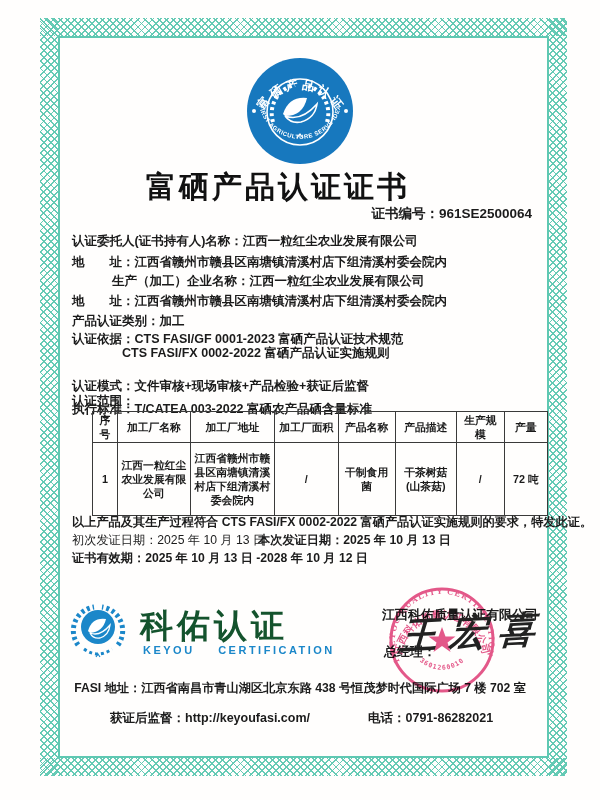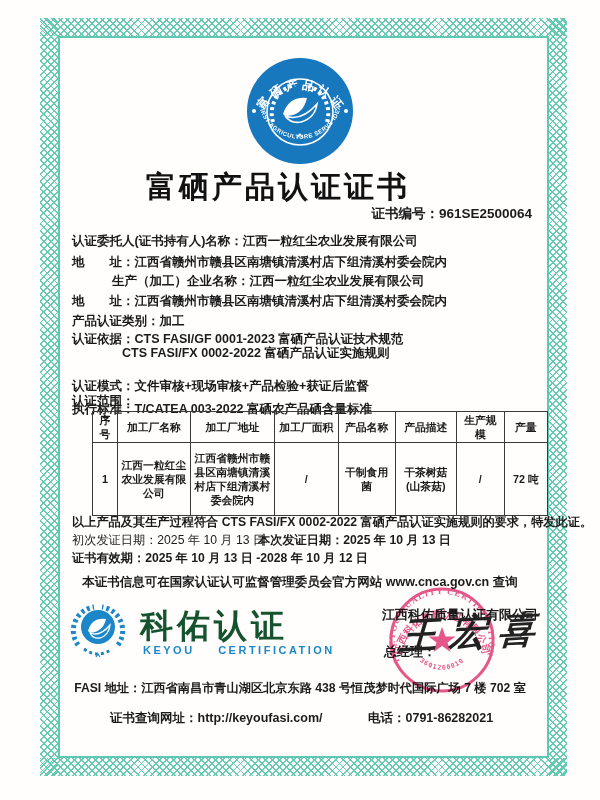--- a/index.html
+++ b/index.html
@@ -125,21 +125,20 @@
       <td>/</td>
       <td>72 吨</td>
     </tr>
   </tbody>
     </table>
 
   <div class="abs statement">以上产品及其生产过程符合 CTS FASI/FX 0002-2022 富硒产品认证实施规则的要求，特发此证。</div>
   <div class="abs dates1a"><span>初次发证日期：</span><span>2025 年 10 月 13 日</span></div>
   <div class="abs dates1b"><span>本次发证日期：</span><span>2025 年 10 月 13 日</span></div>
   <div class="abs dates2"><span>证书有效期：</span><span>2025 年 10 月 13 日 -2028 年 10 月 12 日</span></div>
-  <div class="abs qnote">本证书信息可在国家认证认可监督管理委员会官方网站 www.cnca.gov.cn 查询</div>
 
   <svg class="abs" style="left:66px;top:599px;" width="64" height="64" viewBox="0 0 64 64">
     <path d="M 12,46 A 24,24 0 0 1 28,8" fill="none" stroke="#1b87c9" stroke-width="5" stroke-dasharray="3 3"></path>
     <path d="M 52,46 A 24,24 0 0 0 36,8" fill="none" stroke="#1b87c9" stroke-width="5" stroke-dasharray="3 3"></path>
     <path d="M 18,50 Q 32,60 46,50" fill="none" stroke="#1b87c9" stroke-width="3" stroke-dasharray="3 3"></path>
     <circle cx="32" cy="28" r="17" fill="#1b87c9"></circle>
     <path d="M 22,32 Q 26,18 40,20 Q 37,33 24,34 Z" fill="#ffffff"></path>
     <path d="M 24,34 Q 34,38 44,26 Q 43,36 34,39 Q 27,40 24,34" fill="none" stroke="#fff" stroke-width="1.3"></path>
     <path d="M 30,58 l 2,-3 2,3" stroke="#1b87c9" stroke-width="1.2" fill="none"></path>
   </svg>
@@ -163,16 +162,16 @@
     <text font-size="10" font-weight="bold" fill="#e0417a" text-anchor="middle" font-family="Liberation Sans,DejaVu Sans,sans-serif">
       <textPath href="#sCn" startOffset="50%">江西科佑质量认证有限公司</textPath>
     </text>
     <polygon fill="#e0417a" points="56,43 59.5,52.5 69.5,52.5 61.5,58.5 64.5,68 56,62 47.5,68 50.5,58.5 42.5,52.5 52.5,52.5"></polygon>
     <text font-size="6.5" font-weight="bold" fill="#e0417a" text-anchor="middle" letter-spacing="1" font-family="DejaVu Sans Mono,monospace">
       <textPath href="#sNum" startOffset="50%">3601260010</textPath>
     </text>
   </svg>
 
   <div class="abs fasi">FASI 地址：江西省南昌市青山湖区北京东路 438 号恒茂梦时代国际广场 7 楼 702 室</div>
-  <div class="abs query"><span>证书查询网址：</span><span>http://keyoufasi.com/</span></div>
+  <div class="abs query"><span>获证后监督：</span><span>http://keyoufasi.com/</span></div>
   <div class="abs phone"><span>电话：</span><span>0791-86282021</span></div>
 
 </div>
 
 </body></html>

